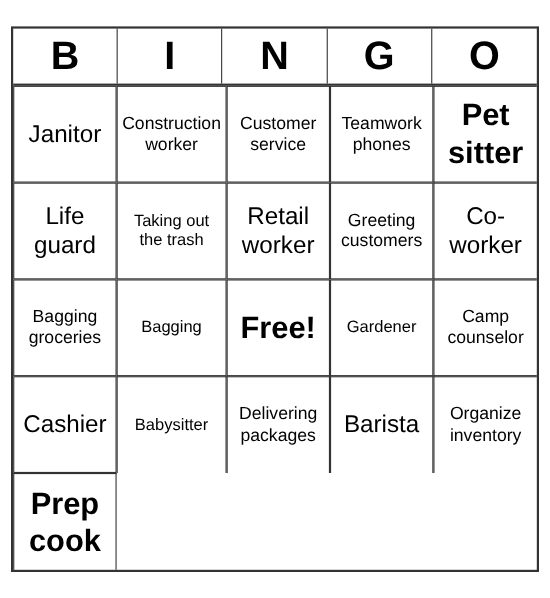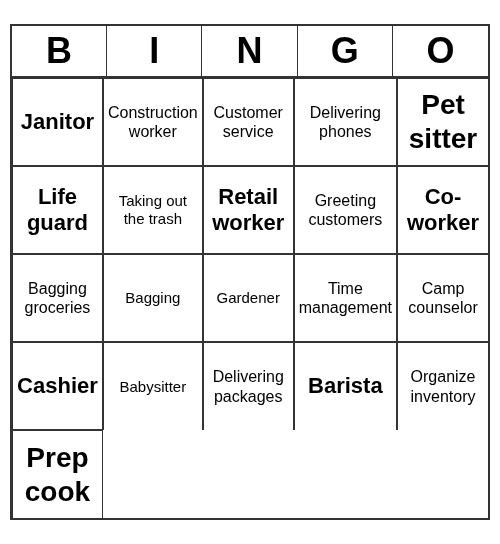--- a/index.html
+++ b/index.html
@@ -62,21 +62,21 @@
     .bingo-cell:nth-child(5n) {
       border-right: none;
     }
 
     .bingo-cell:nth-last-child(-n+5) {
       border-bottom: none;
     }
 
     .cell-text-large {
       font-size: 22px;
-      font-weight: bold;
+      font-weight: normal;
     }
 
     .cell-text-medium {
       font-size: 15px;
       font-weight: normal;
     }
 
     .cell-text-small {
       font-size: 16px;
       font-weight: normal;
@@ -108,21 +108,21 @@
   <div class="bingo-cell">
         <span class="cell-text-large">Janitor</span>
       </div>
       <div class="bingo-cell">
         <span class="cell-text-small">Construction worker</span>
       </div>
       <div class="bingo-cell">
         <span class="cell-text-small">Customer service</span>
       </div>
       <div class="bingo-cell">
-        <span class="cell-text-small">Delivering phones</span>
+        <span class="cell-text-small">Teamwork phones</span>
       </div>
       <div class="bingo-cell">
         <span class="cell-text-xlarge">Pet sitter</span>
       </div>
       <div class="bingo-cell">
         <span class="cell-text-large">Life guard</span>
       </div>
       <div class="bingo-cell">
         <span class="cell-text-medium">Taking out the trash</span>
       </div>
@@ -135,24 +135,24 @@
       <div class="bingo-cell">
         <span class="cell-text-large">Co-worker</span>
       </div>
       <div class="bingo-cell">
         <span class="cell-text-small">Bagging groceries</span>
       </div>
       <div class="bingo-cell">
         <span class="cell-text-medium">Bagging</span>
       </div>
       <div class="bingo-cell">
-        <span class="cell-text-medium">Gardener</span>
+        <span class="free-cell">Free!</span>
       </div>
       <div class="bingo-cell">
-        <span class="cell-text-small">Time management</span>
+        <span class="cell-text-medium">Gardener</span>
       </div>
       <div class="bingo-cell">
         <span class="cell-text-small">Camp counselor</span>
       </div>
       <div class="bingo-cell">
         <span class="cell-text-large">Cashier</span>
       </div>
       <div class="bingo-cell">
         <span class="cell-text-medium">Babysitter</span>
       </div>

